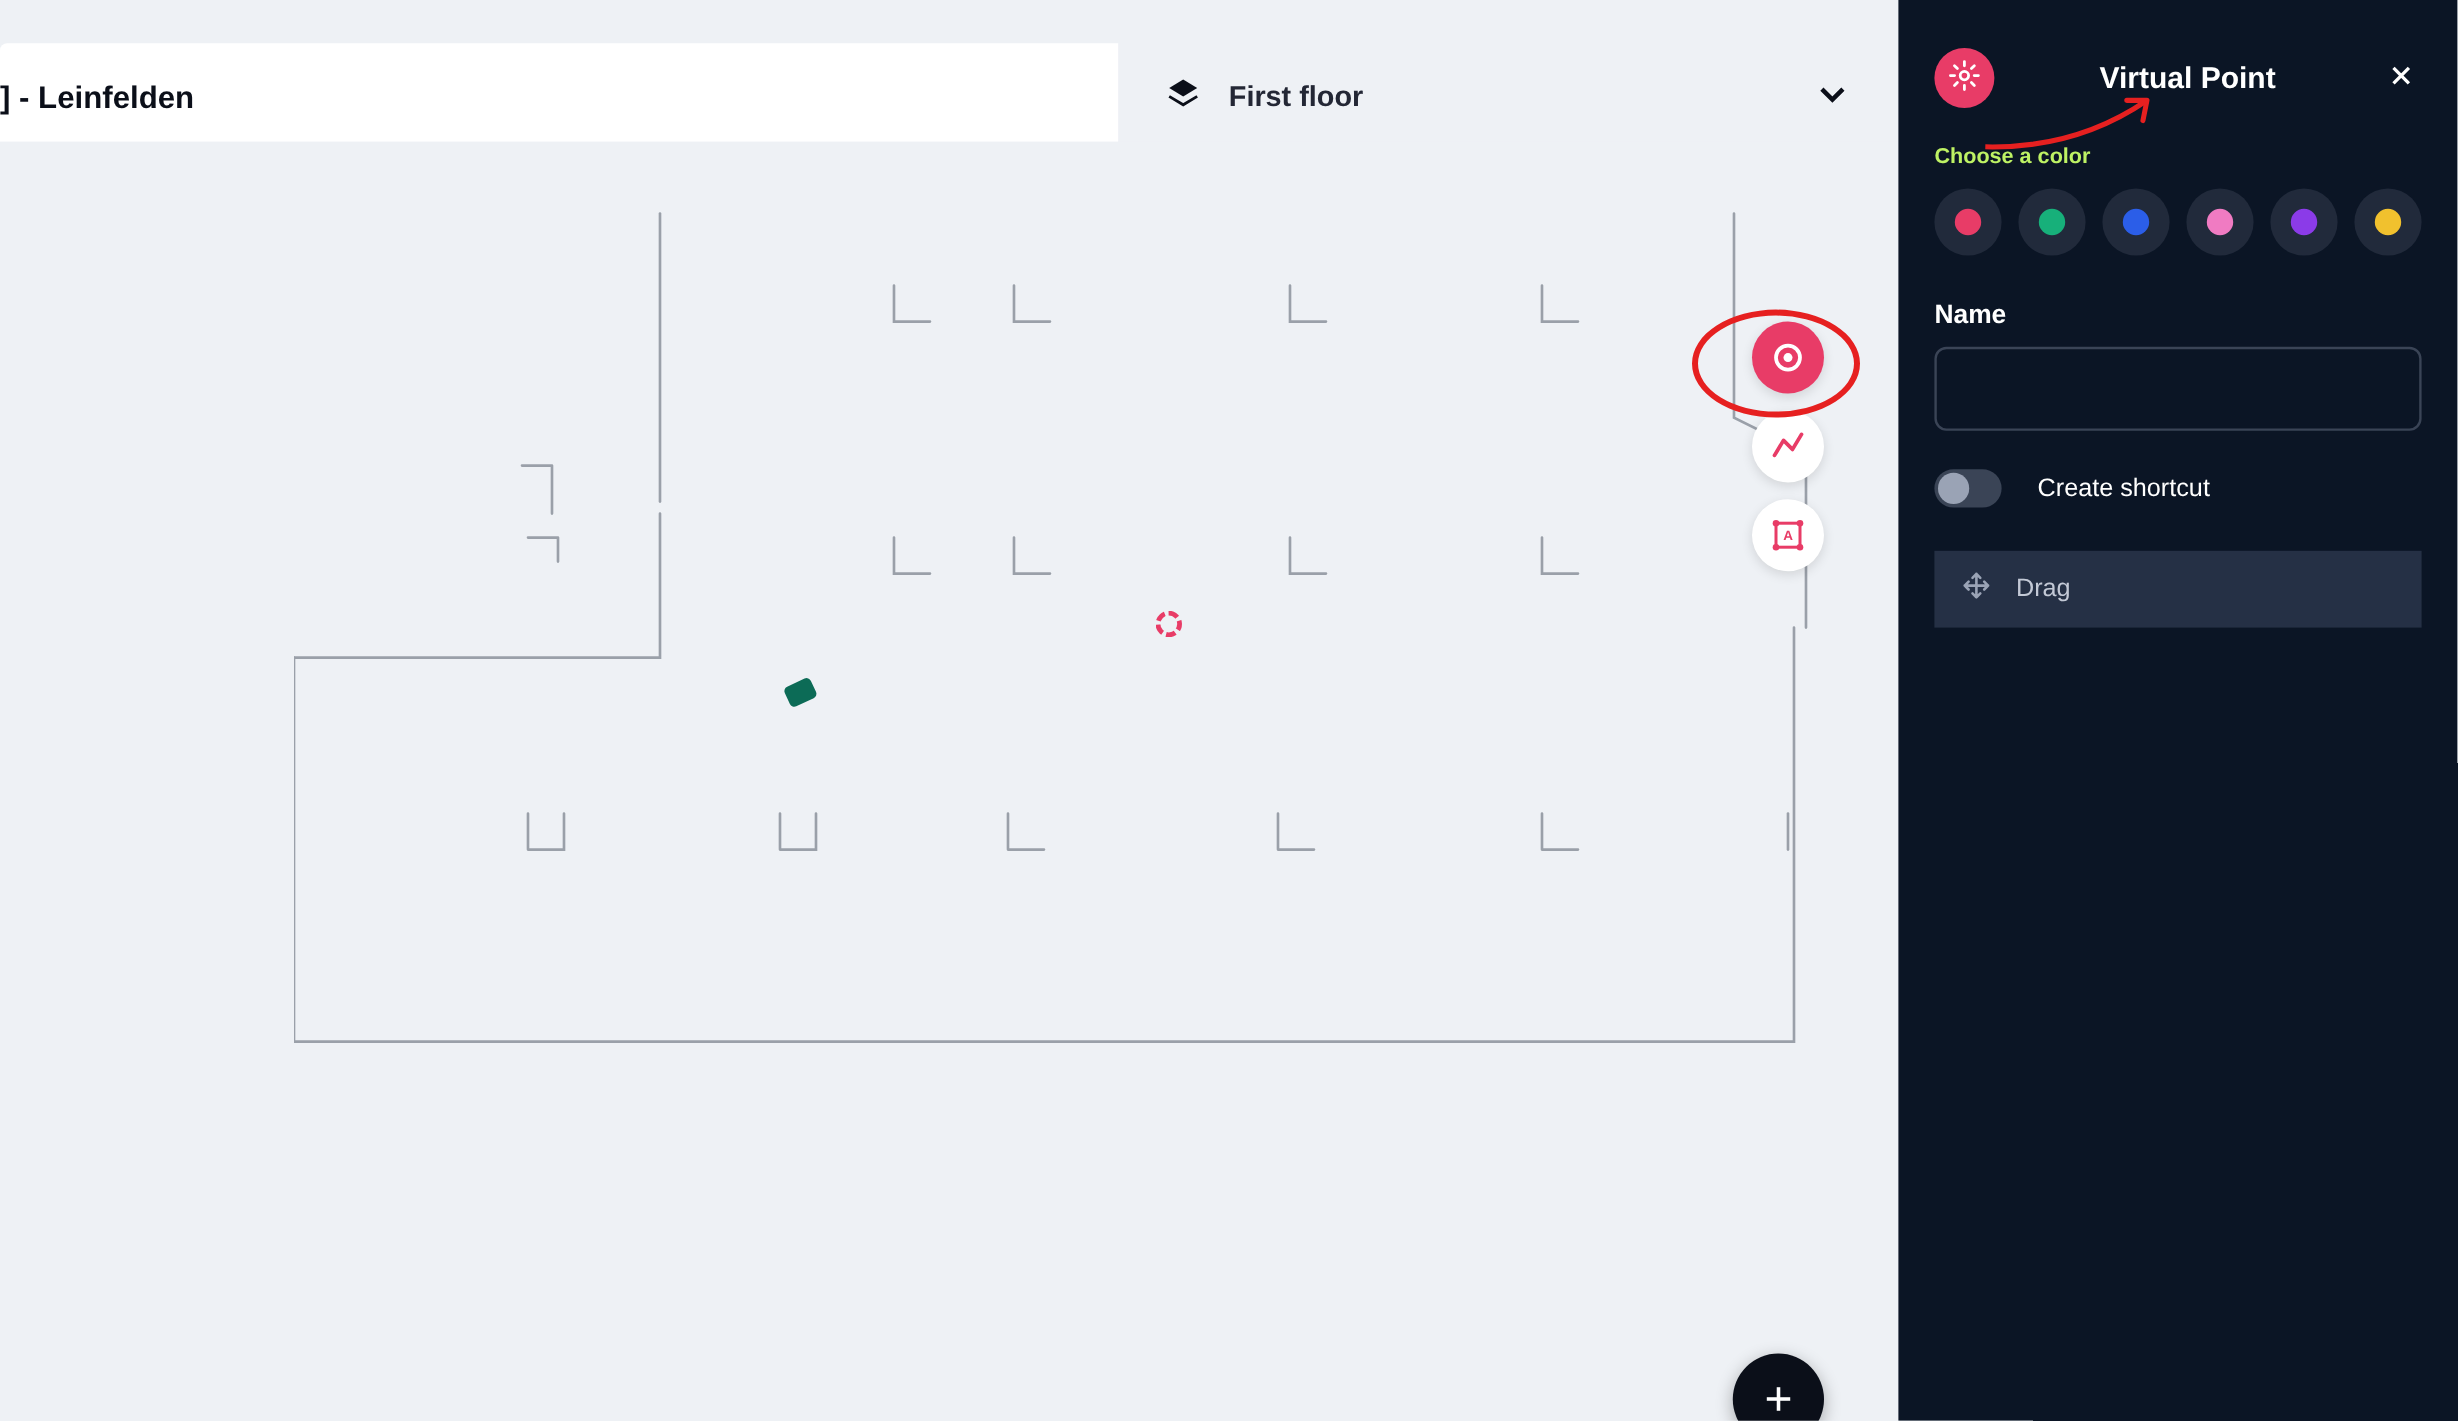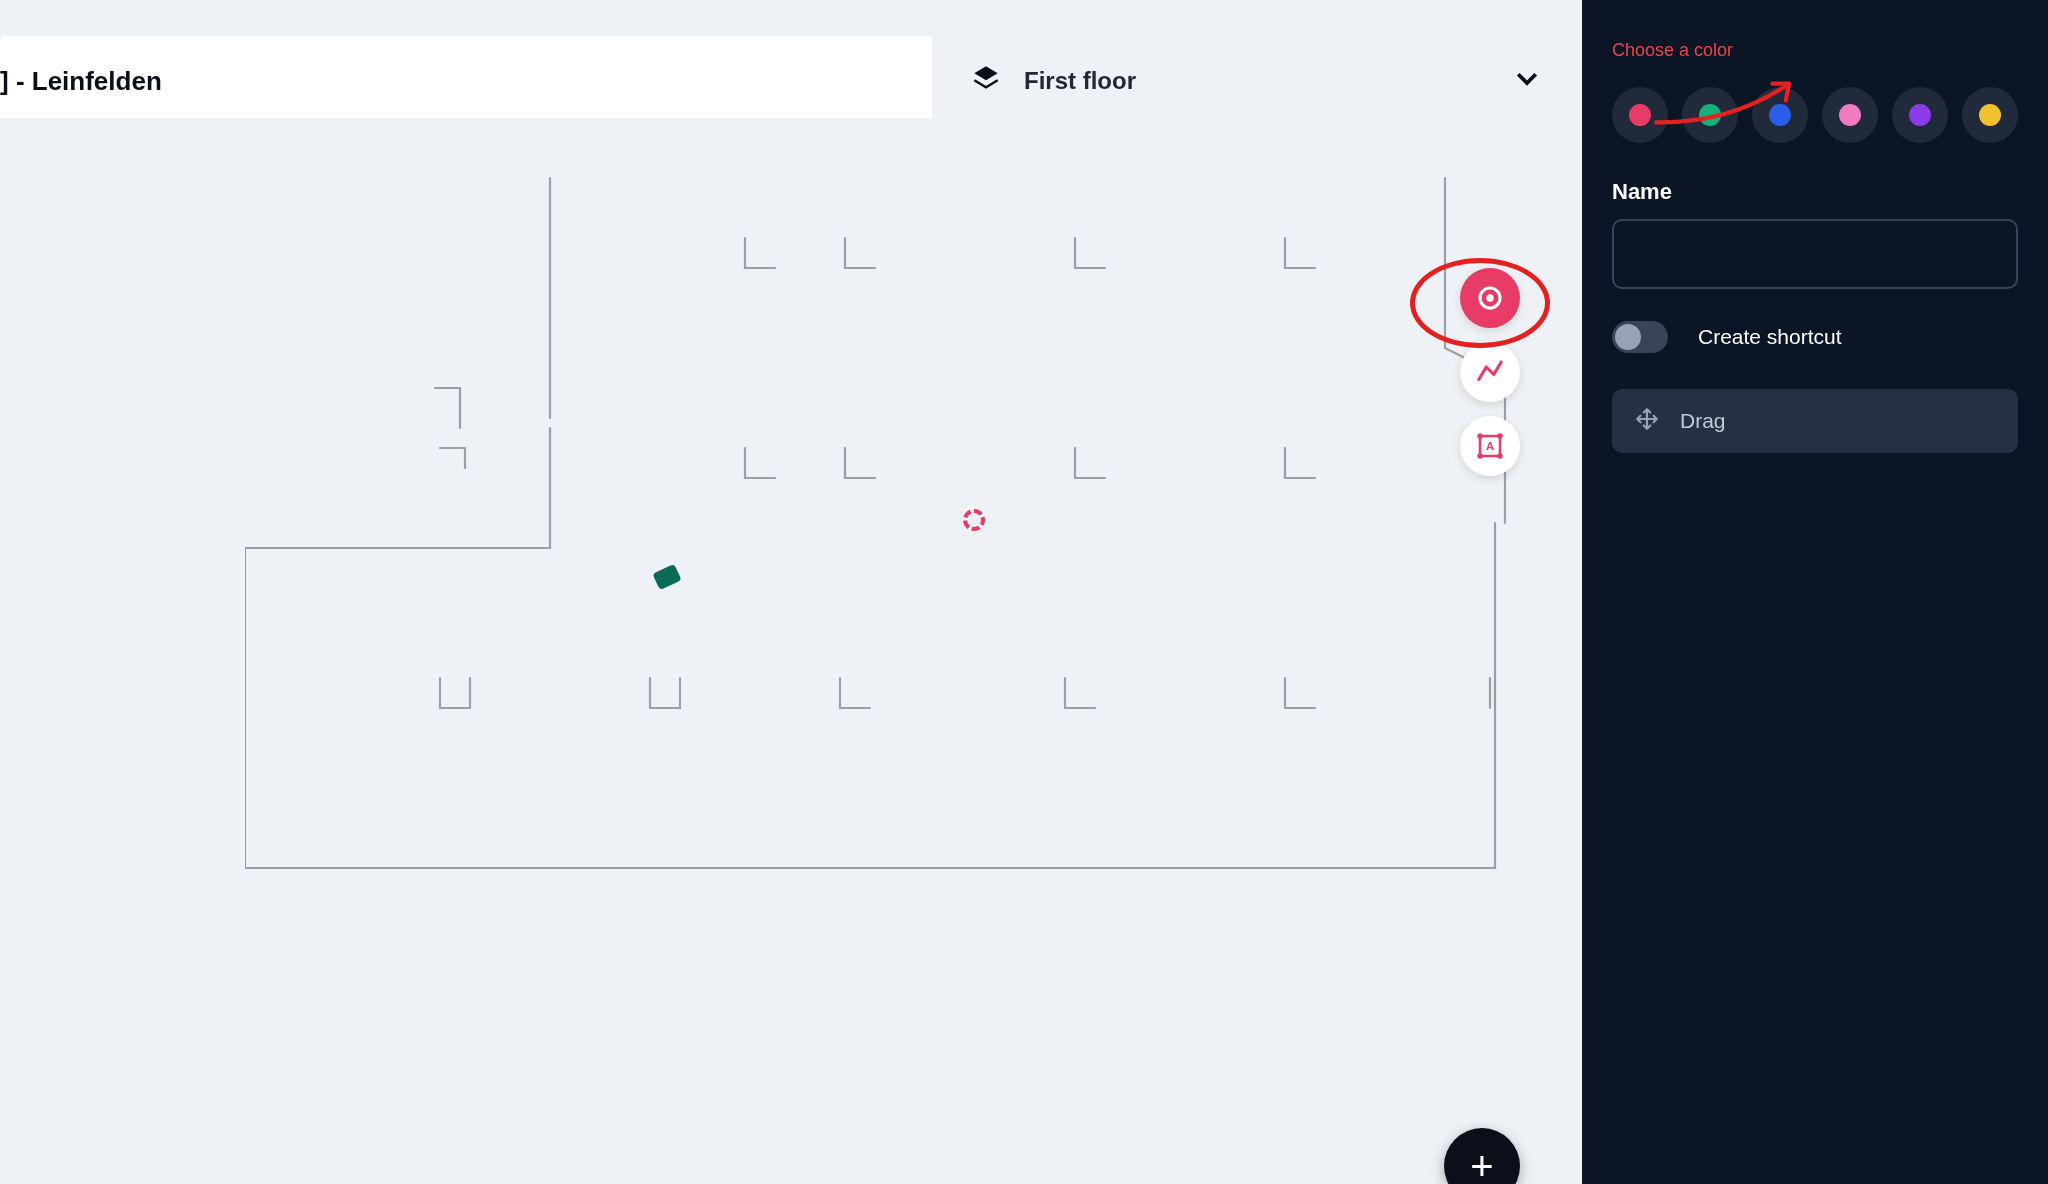--- a/index.html
+++ b/index.html
@@ -221,22 +221,23 @@
       justify-content: center;
     }
     .panel-close svg {
       width: 22px;
       height: 22px;
       stroke: #ffffff;
       stroke-width: 3;
     }
     .section-hint {
       font-size: 18px;
-      color: #ef4444;
-      margin-bottom: 26px;
+      color: #bef264;
+      margin-bottom: 16px;
+      font-weight: bold;
     }
     .color-row {
       display: flex;
       gap: 14px;
       margin-bottom: 36px;
     }
     .color-chip {
       width: 56px;
       height: 56px;
       border-radius: 50%;
@@ -290,21 +291,21 @@
       background: #9aa3b5;
       border-radius: 50%;
     }
     .toggle-label {
       font-size: 21px;
     }
     .action-btn {
       width: 100%;
       height: 64px;
       background: #253045;
-      border-radius: 10px;
+      border-radius: 0;
       display: flex;
       align-items: center;
       padding: 0 22px;
       gap: 20px;
       margin-bottom: 16px;
       cursor: pointer;
       font-size: 21px;
       color: #c3c9d6;
     }
     .action-btn svg {
@@ -392,20 +393,38 @@
   </div>
 
   <div class="annotation-circle"></div>
 
   <div class="fab">
     <span>+</span>
   </div>
 </div>
 
 <div class="side-panel">
+  <div class="panel-head">
+    <div class="panel-gear">
+      <span>
+        <svg viewBox="0 0 24 24">
+            <circle cx="12" cy="12" r="3"></circle>
+            <path d="M12 2 L12 5 M12 19 L12 22 M4.9 4.9 L7 7 M17 17 L19.1 19.1 M2 12 L5 12 M19 12 L22 12 M4.9 19.1 L7 17 M17 7 L19.1 4.9" stroke-linecap="round"></path>
+          </svg>
+      </span>
+    </div>
+    <div class="panel-title">Virtual Point</div>
+    <div class="panel-close">
+      <span>
+        <svg viewBox="0 0 24 24">
+            <path d="M5 5 L19 19 M19 5 L5 19"></path>
+          </svg>
+      </span>
+    </div>
+  </div>
 
   <div class="annotation-arrow" style="position:absolute; top:68px; left:64px;">
     <svg width="190" height="70" viewBox="0 0 190 70">
       <path d="M10 58 Q 100 60 170 12" stroke="#e62020" stroke-width="5" fill="none"></path>
       <path d="M170 12 L150 12 M170 12 L166 32" stroke="#e62020" stroke-width="5" fill="none" stroke-linecap="round"></path>
     </svg>
   </div>
 
   <div class="section-hint">Choose a color</div>
   <div class="color-row">

